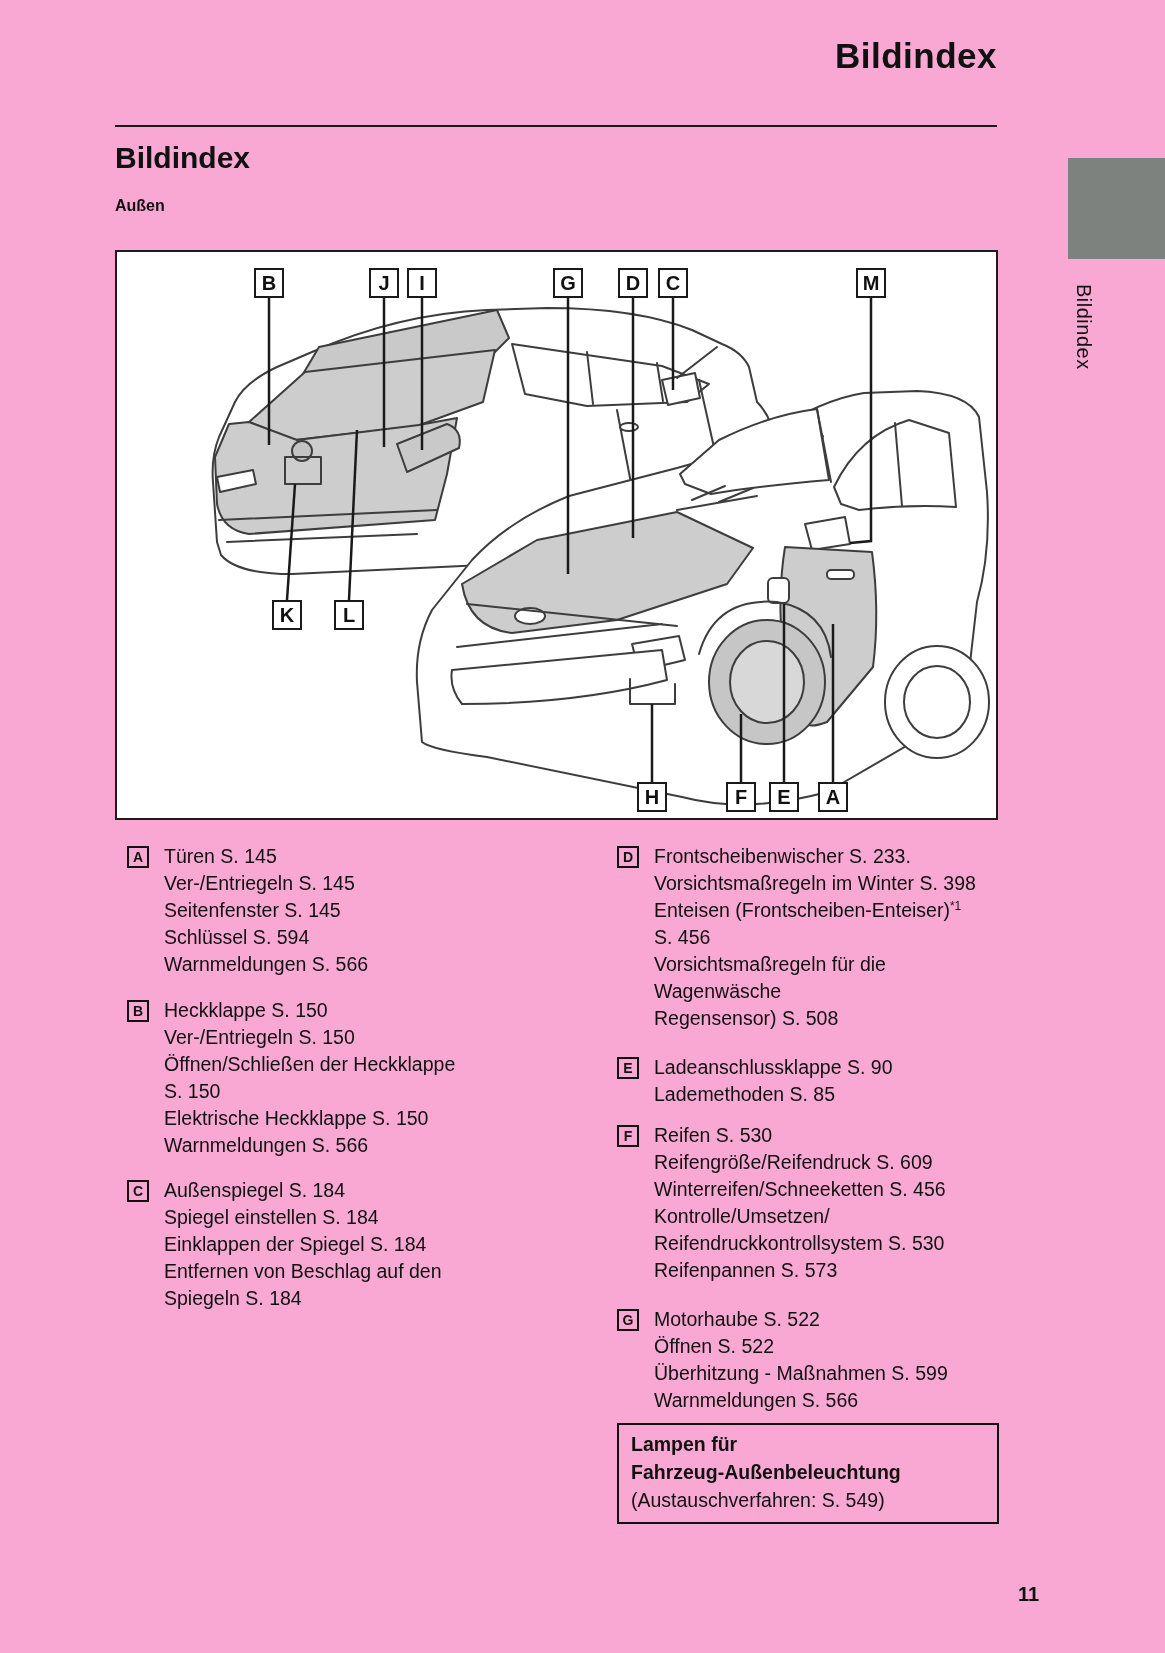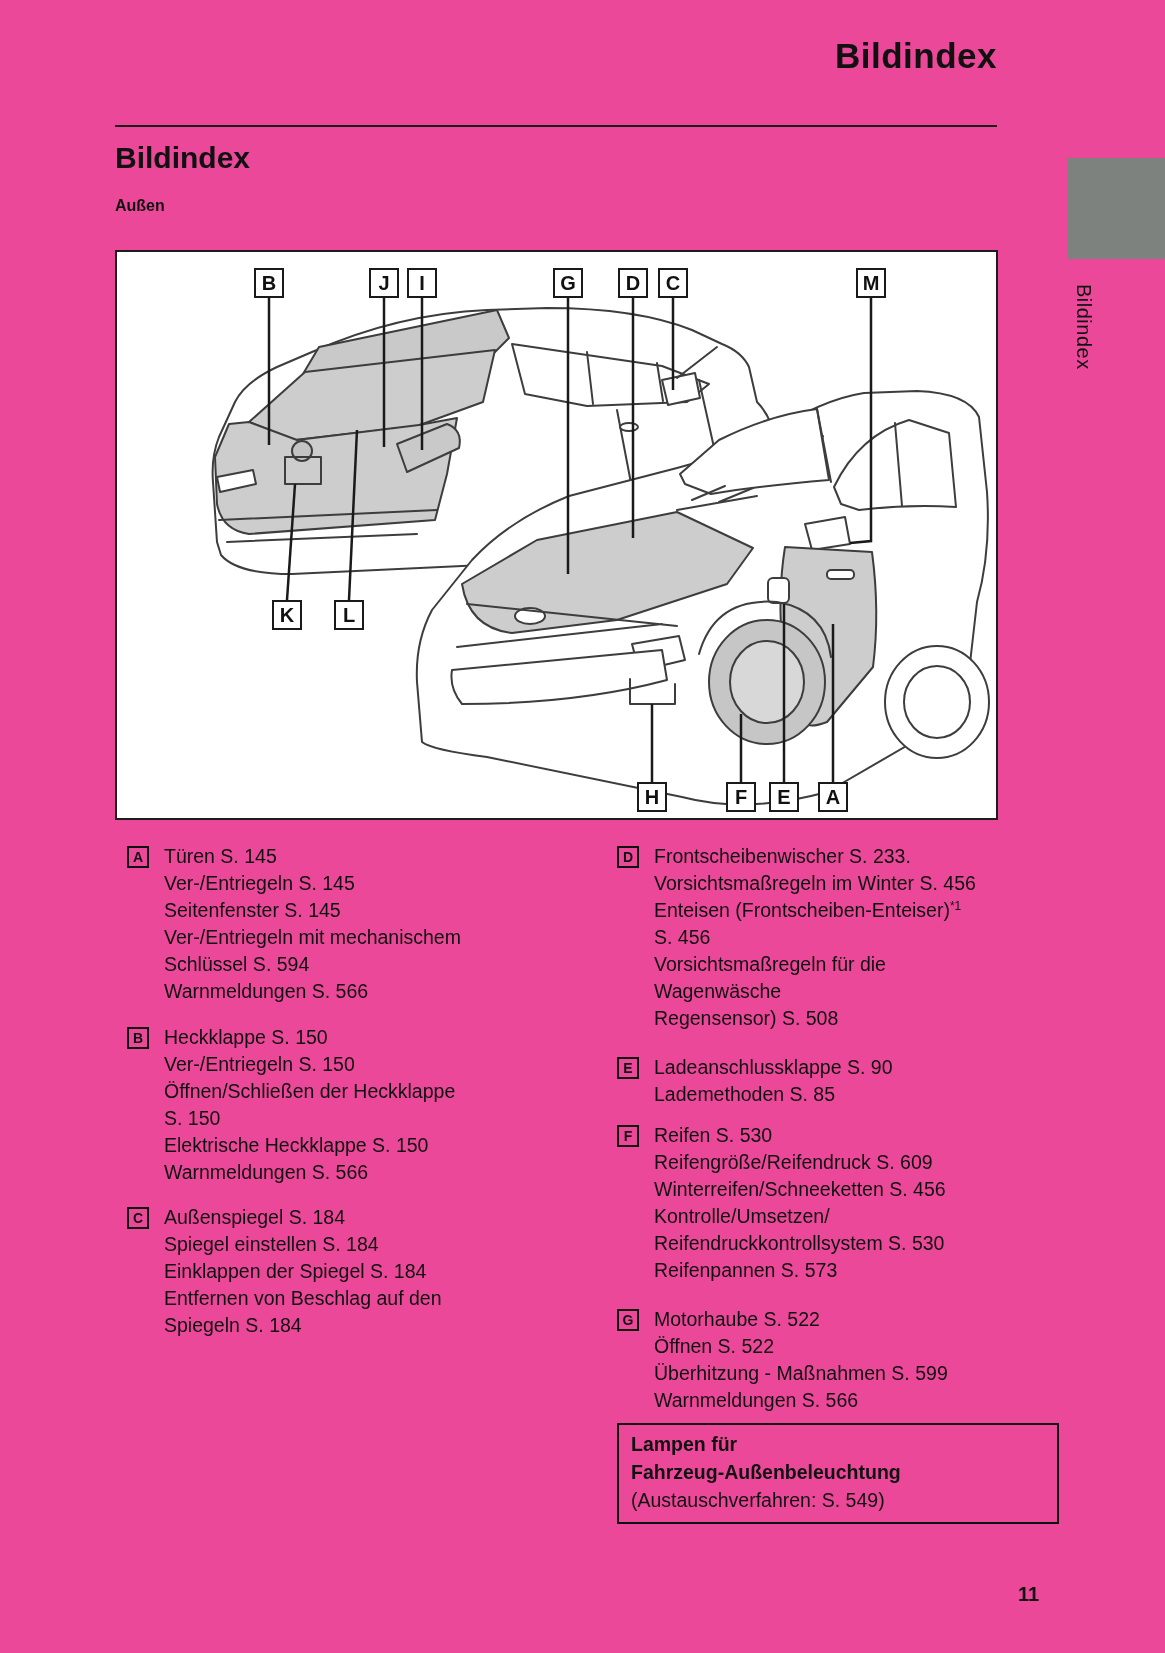--- a/index.html
+++ b/index.html
@@ -1,18 +1,18 @@
 <!DOCTYPE html>
 <html><head>
 <meta charset="utf-8">
 <style>
   * { margin:0; padding:0; box-sizing:border-box; }
   html,body { background:#ffffff; }
   .page {
-    position:relative; width:1165px; height:1653px; background:#ec4899;
+    position:relative; width:1165px; height:1653px; background:#f9a8d4;
     font-family:"Liberation Sans", sans-serif; color:#111; overflow:hidden;
   }
   .header-title {
     position:absolute; top:36px; right:168px;
     font-size:35px; font-weight:bold; letter-spacing:0.5px;
   }
   .header-rule {
     position:absolute; top:125px; left:115px; width:882px; height:2px; background:#1a1a1a;
   }
   .section-title {
@@ -48,21 +48,21 @@
     border:2px solid #111; display:flex; align-items:center; justify-content:center;
     font-size:14px; font-weight:bold;
   }
   .idx-line { font-size:19.5px; line-height:27px; color:#101010; }
   .idx-rest { padding-left:37px; }
   .idx-line sup { font-size:12px; line-height:0; }
   .mb-a { margin-bottom:19px; } .mb-b { margin-bottom:18px; }
   .mb-d { margin-bottom:22px; } .mb-e { margin-bottom:14px; }
   .mb-f { margin-bottom:22px; } .mb-g { margin-bottom:9px; }
   .note-box {
-    border:2px solid #111; padding:5px 8px 8px 12px; width:442px;
+    border:2px solid #111; padding:5px 8px 8px 12px; width:382px;
   }
   .note-line { font-size:19.5px; line-height:28px; }
   .note-line.bold { font-weight:bold; }
   .page-number {
     position:absolute; left:1018px; top:1583px; font-size:20px; font-weight:bold;text-align:center;
   }
 </style>
 </head>
 <body>
 
@@ -157,21 +157,20 @@
 
   <div class="col col-left">
     <div class="idx-section mb-a">
       <div class="idx-head">
         <span class="idx-letter">A</span>
         <span class="idx-line">Türen S. 145</span>
       </div>
       <div class="idx-rest">
         <div class="idx-line">Ver-/Entriegeln S. 145</div>
         <div class="idx-line">Seitenfenster S. 145</div>
-        <div class="idx-line">Ver-/Entriegeln mit mechanischem</div>
         <div class="idx-line">Schlüssel S. 594</div>
         <div class="idx-line">Warnmeldungen S. 566</div>
       </div>
     </div>
     <div class="idx-section mb-b">
       <div class="idx-head">
         <span class="idx-letter">B</span>
         <span class="idx-line">Heckklappe S. 150</span>
       </div>
       <div class="idx-rest">
@@ -196,21 +195,21 @@
     </div>
   </div>
 
   <div class="col col-right">
     <div class="idx-section mb-d">
       <div class="idx-head">
         <span class="idx-letter">D</span>
         <span class="idx-line">Frontscheibenwischer S. 233.</span>
       </div>
       <div class="idx-rest">
-        <div class="idx-line">Vorsichtsmaßregeln im Winter S. 456</div>
+        <div class="idx-line">Vorsichtsmaßregeln im Winter S. 398</div>
         <div class="idx-line"><span>Enteisen (Frontscheiben-Enteiser)</span><sup>*1</sup></div>
         <div class="idx-line">S. 456</div>
         <div class="idx-line">Vorsichtsmaßregeln für die</div>
         <div class="idx-line">Wagenwäsche</div>
         <div class="idx-line">Regensensor) S. 508</div>
       </div>
     </div>
     <div class="idx-section mb-e">
       <div class="idx-head">
         <span class="idx-letter">E</span>

